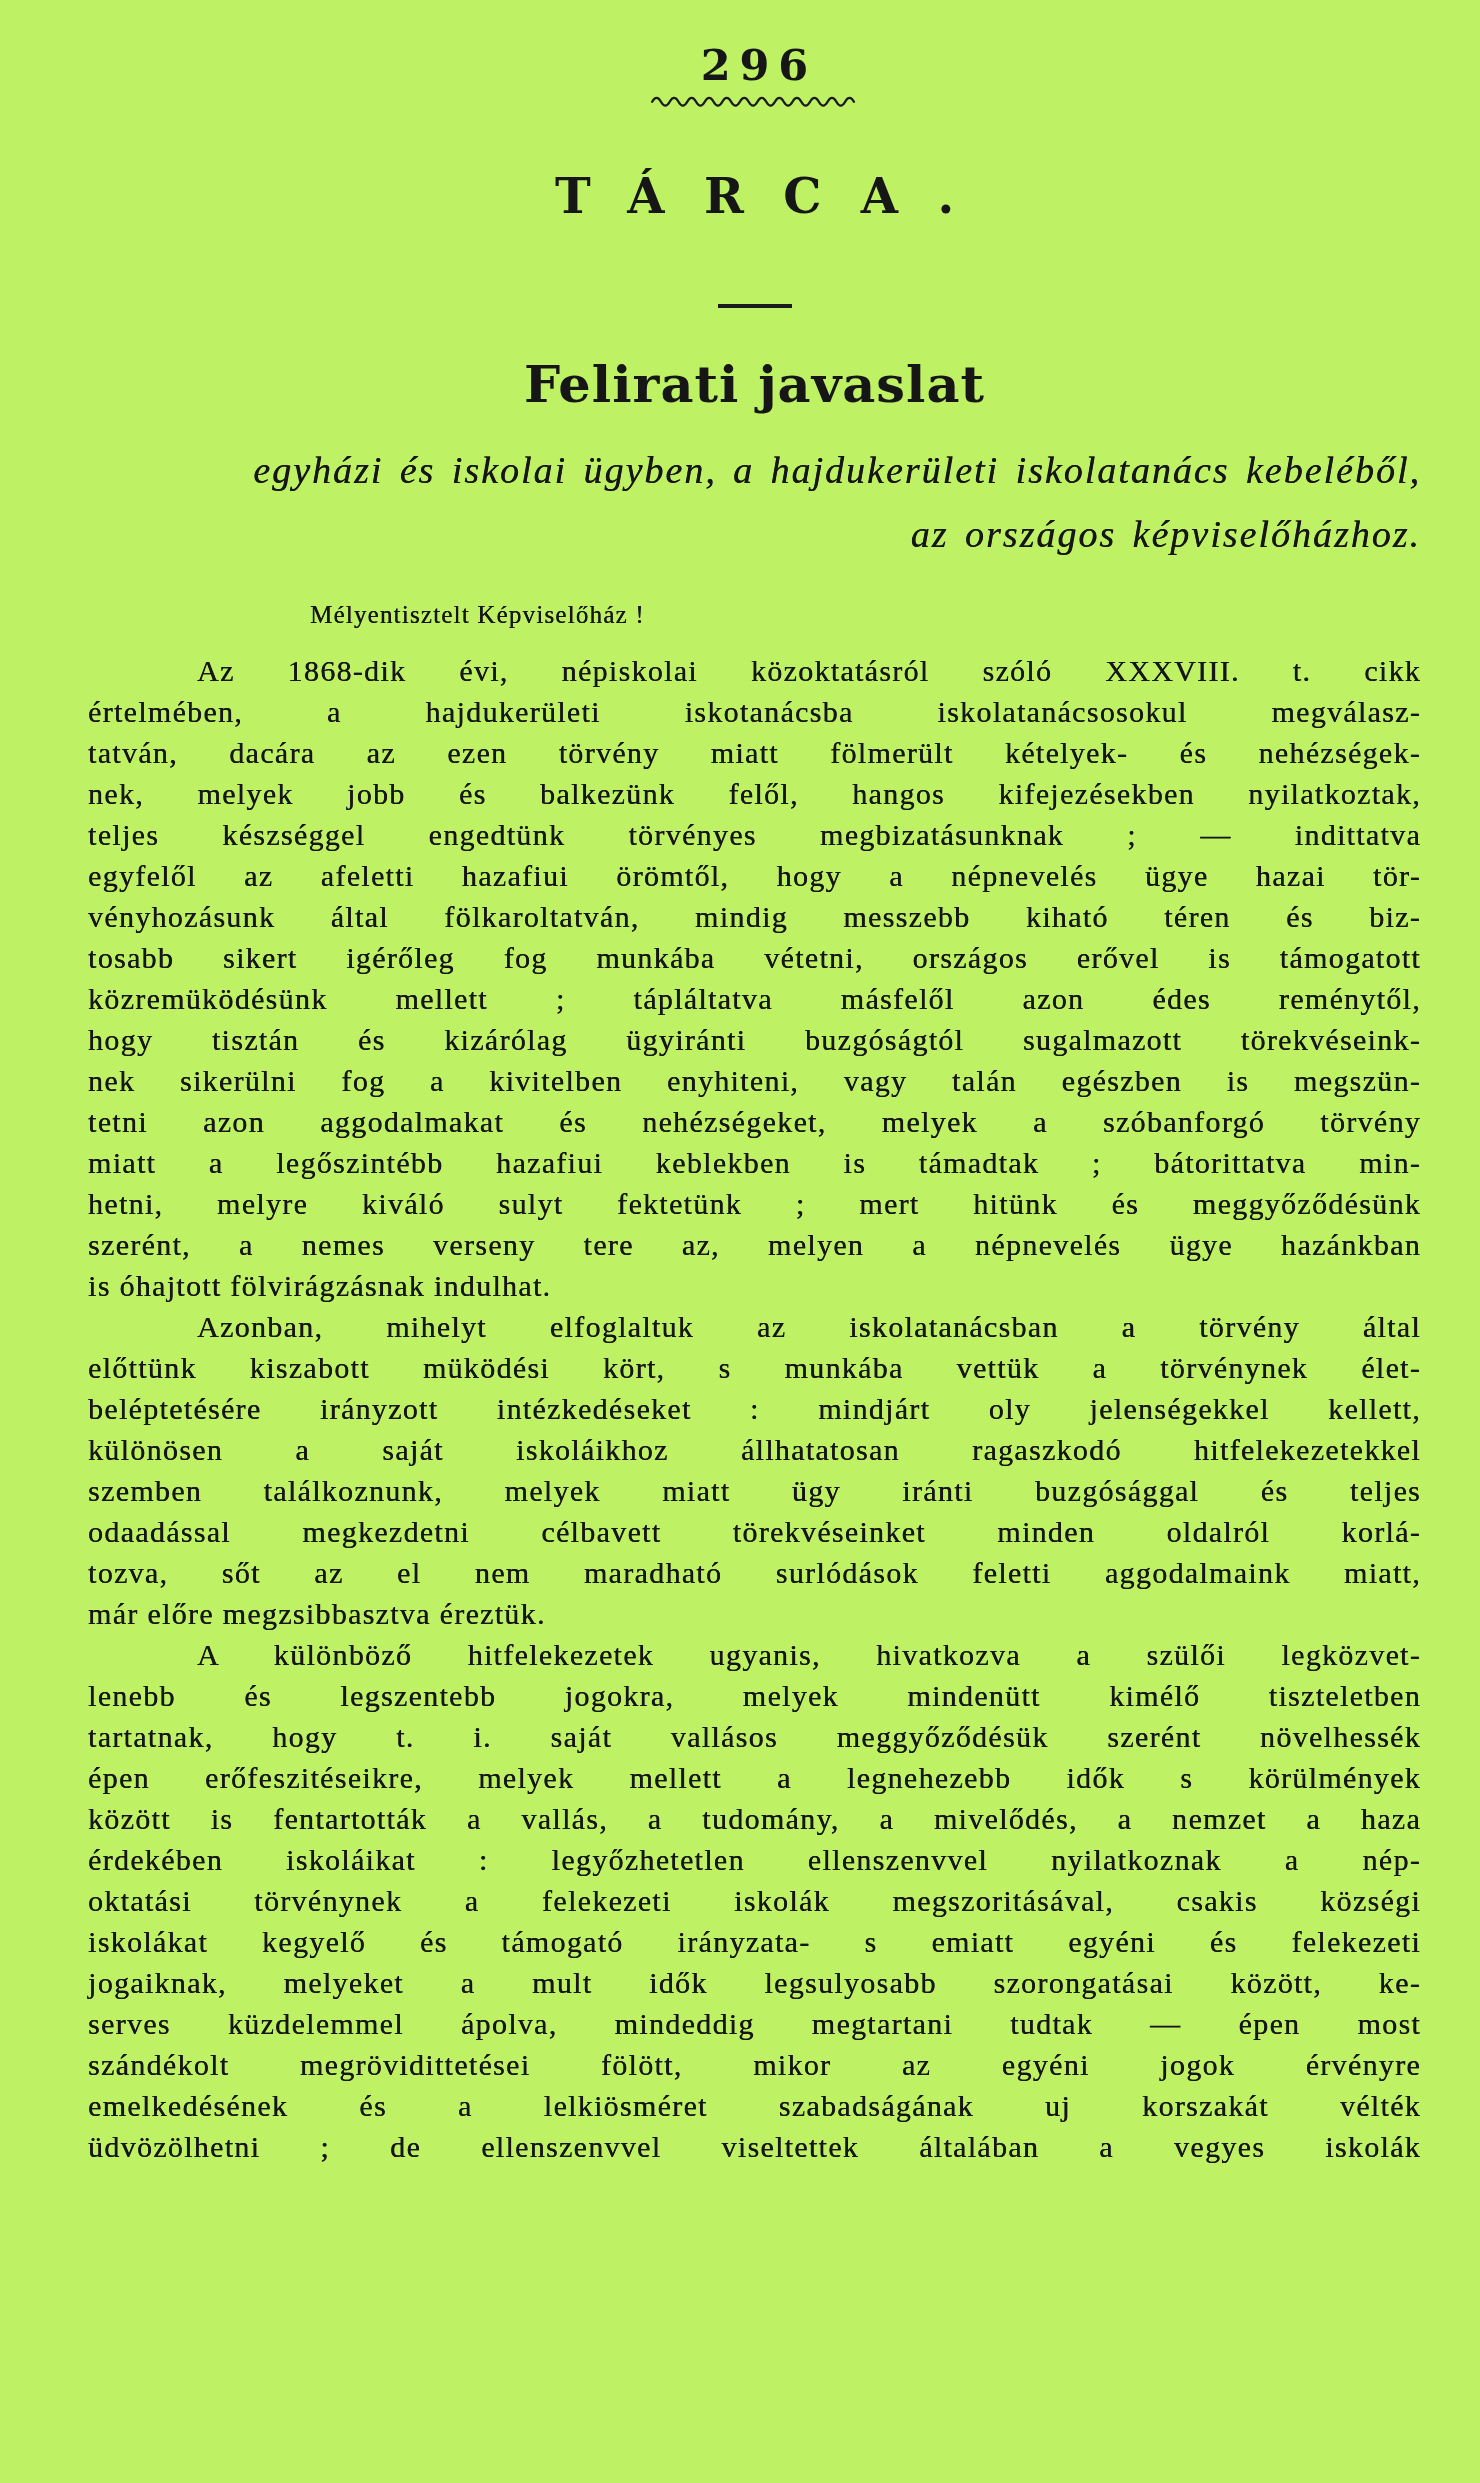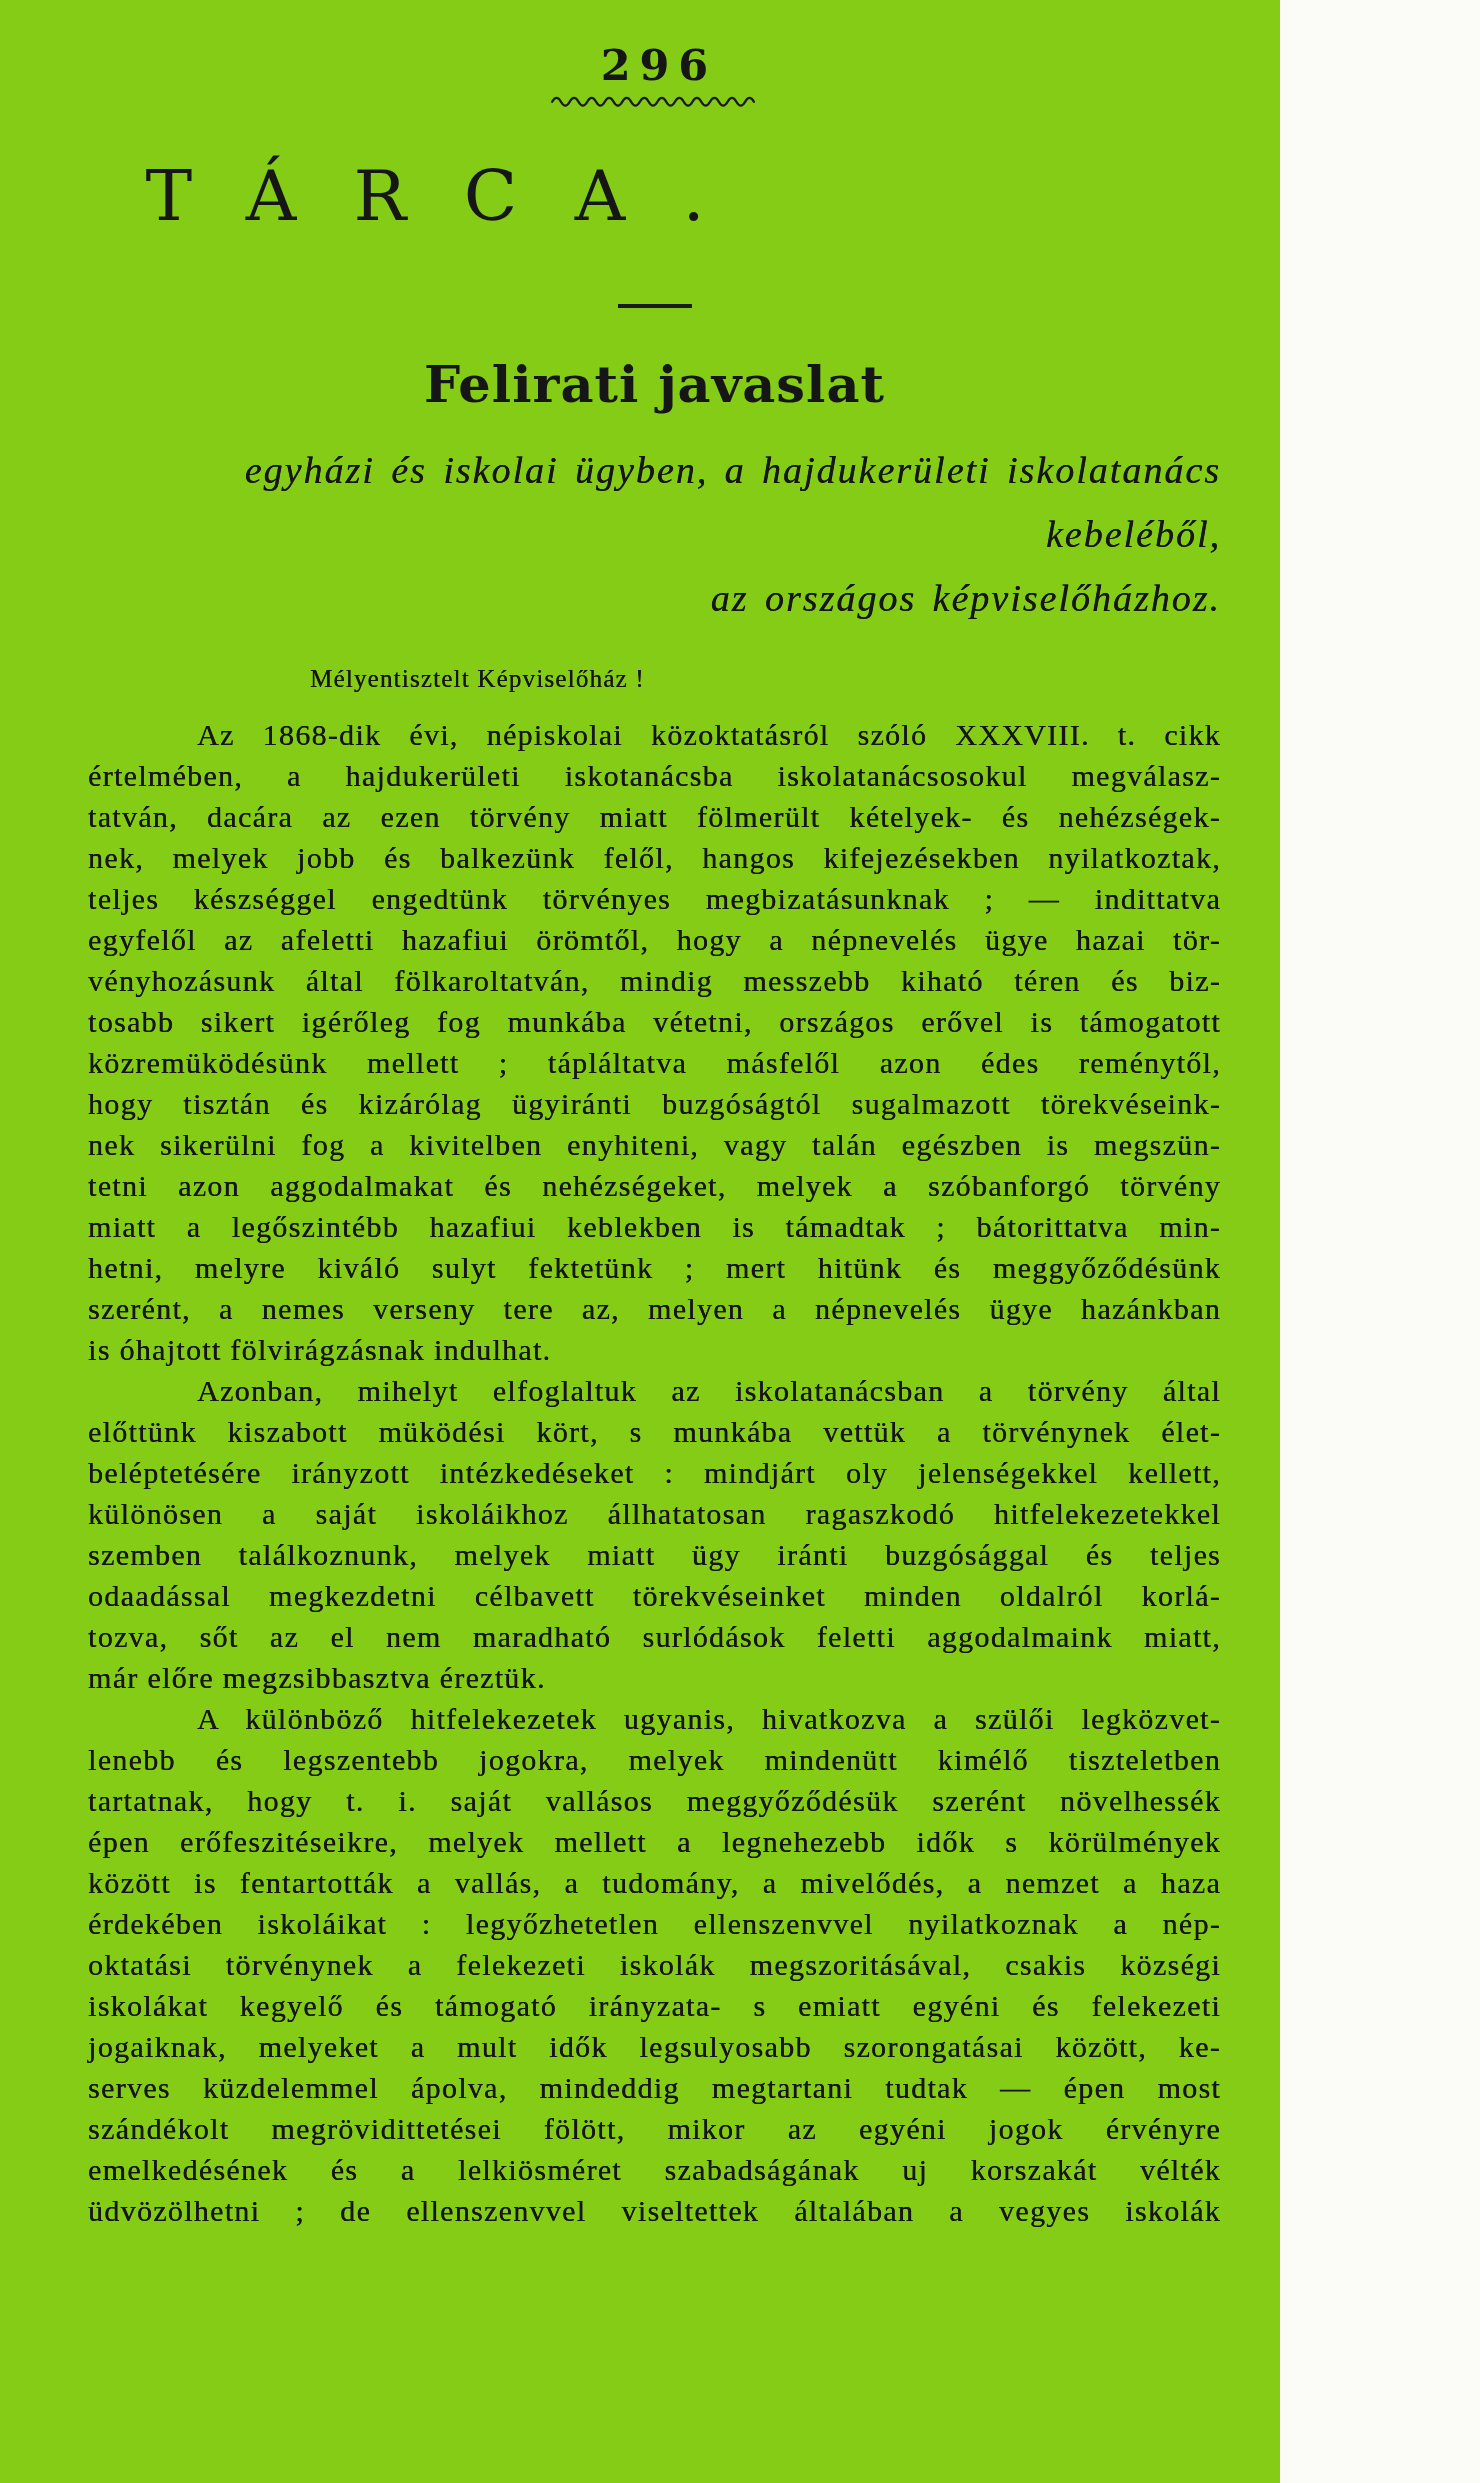--- a/index.html
+++ b/index.html
@@ -2,23 +2,23 @@
 <html lang="hu"><head>
 <meta charset="utf-8">
 <style>
   html, body {
     margin: 0;
     padding: 0;
     background: #fbfbf8;
   }
   .page {
     position: relative;
-    width: 1280px;
+    width: 1480px;
     height: 2484px;
-    background: #84cc16;
+    background: #bef264;
     color: #161616;
     font-family: "Liberation Serif", serif;
     overflow: hidden;
     box-sizing: border-box;
   }
   .content {
     padding: 0 59px 0 88px; 
   }
   .pageno {
     margin-top: 43px;
@@ -29,23 +29,24 @@
     line-height: 45px;
     letter-spacing: 8.8px;
     text-indent: 8.8px;
   }
   .squiggle {
     display: block;
     margin: 3.9px auto 0;
   }
   .tarca {
     margin: 47px 0 0;
+    text-align: center;
     font-family: "DejaVu Serif", serif;
-    font-weight: 400;
-    font-size: 70px;
+    font-weight: 700;
+    font-size: 48px;
     line-height: 84px;
     letter-spacing: 0.82em;
     text-indent: 0.82em; 
   }
   .rule {
     width: 74px;
     height: 3.9px;
     background: #1b1b1b;
     margin: 66px auto 0;
   }

